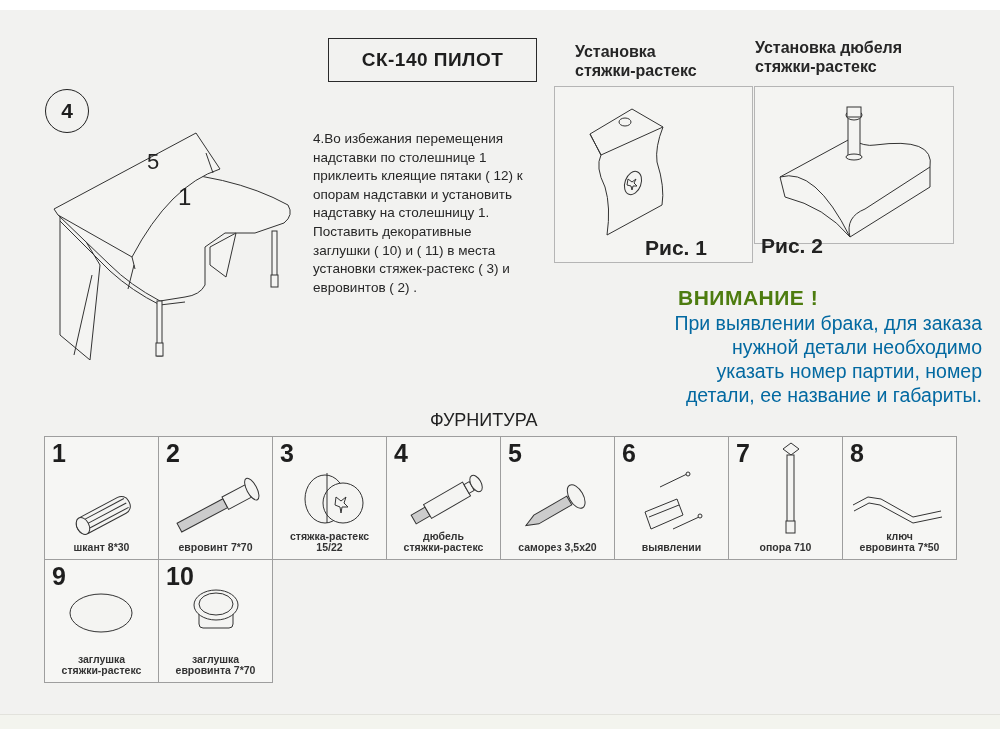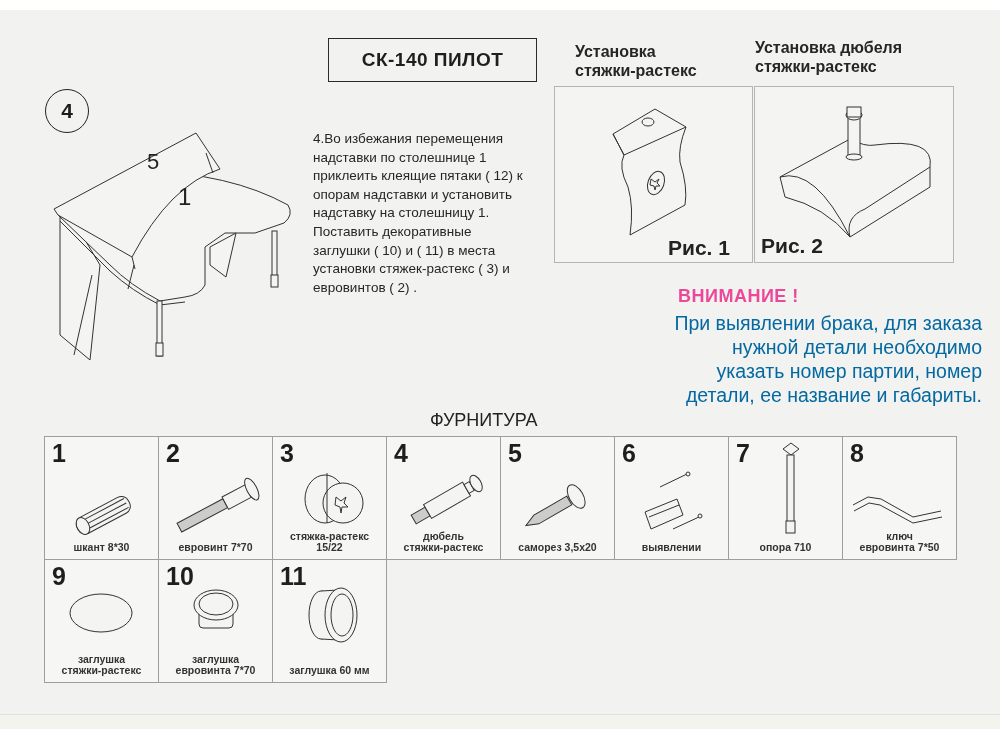--- a/index.html
+++ b/index.html
@@ -12,23 +12,23 @@
   .title-box { left:328px; top:38px; width:209px; height:44px; border:1.5px solid #2a2a2a; box-sizing:border-box;
                display:flex; align-items:center; justify-content:center; font-weight:bold; font-size:19px; letter-spacing:0.5px; }
   .step-circle { left:45px; top:89px; width:44px; height:44px; border:1.5px solid #222; border-radius:50%;
                  box-sizing:border-box; display:flex; align-items:center; justify-content:center; font-size:21px; font-weight:bold; }
   .desk-svg { left:50px; top:105px; width:260px; height:255px; }
   .instr { left:313px; top:130px; width:270px; font-size:13.5px; line-height:18.6px; color:#262626; white-space:pre-line; }
   .fig-title { font-weight:bold; font-size:16px; text-align:left; line-height:19px; color:#262626; }
   .fig1-title { left:575px; top:42px; width:200px; }
   .fig2-title { left:755px; top:38px; width:230px; }
   .fig-box { border:1px solid #b5b5b5; box-sizing:border-box; background:#f4f4f2; }
-  .fig1-box { left:554px; top:86px; width:199px; height:177px;padding-left:23px; }
-  .fig2-box { left:754px; top:86px; width:200px; height:177px; }
-  .attn-title { left:678px; top:286px; font-weight:bold; font-size:18px; letter-spacing:0.5px; color:#ec4899; }
+  .fig1-box { left:554px; top:86px; width:199px; height:177px; }
+  .fig2-box { left:754px; top:86px; width:200px; height:158px; }
+  .attn-title { left:678px; top:286px; font-weight:bold; font-size:21px; letter-spacing:0.5px; color:#4d7c0f; }
   .attn-text { left:602px; top:311px; width:380px; font-size:19.5px; line-height:24px; color:#0369a1; white-space:pre-line;text-align:right; }
   .furn-title { left:430px; top:410px; font-weight:normal; font-size:18px; color:#222; }
 
   .grid { left:44px; top:436px; width:930px; }
   .row { display:flex; }
   .cell { position:relative; width:115px; height:124px; border:1px solid #9e9e9e; box-sizing:border-box; margin-right:-1px; margin-bottom:-1px; background:#f6f6f4; }
   .cell .num { position:absolute; left:7px; top:2px; font-weight:bold; font-size:25px; color:#1e1e1e; }
   .cell .lbl { position:absolute; left:0; right:0; bottom:6px; text-align:center; font-size:10.5px; line-height:11px; font-weight:bold; color:#333; white-space:pre-line; }
   .cell svg { position:absolute; left:0; top:0; }
 </style>
@@ -212,26 +212,14 @@
     <div class="cell">
       <span class="num">10</span>
       <svg width="115" height="124" viewBox="0 0 115 124" fill="#f4f4f2" stroke="#333">
         <rect x="40" y="48" width="34" height="20" rx="4"></rect>
           <ellipse cx="57" cy="45" rx="22" ry="15"></ellipse>
           <ellipse cx="57" cy="44" rx="17" ry="11"></ellipse>
       </svg>
       <span class="lbl">заглушка
 евровинта 7*70</span>
     </div>
-    <div class="cell">
-      <span class="num">11</span>
-      <svg width="115" height="124" viewBox="0 0 115 124" fill="#f4f4f2" stroke="#333">
-        <ellipse cx="48" cy="55" rx="12" ry="24"></ellipse>
-          <rect x="48" y="31" width="18" height="48" fill="#f4f4f2" stroke="none"></rect>
-          <line x1="48" y1="31" x2="66" y2="30"></line>
-          <line x1="48" y1="79" x2="66" y2="80"></line>
-          <ellipse cx="68" cy="55" rx="16" ry="27"></ellipse>
-          <ellipse cx="69" cy="55" rx="11" ry="21"></ellipse>
-      </svg>
-      <span class="lbl">заглушка 60 мм</span>
-    </div>
   </div>
 </div>
 
 </body></html>

